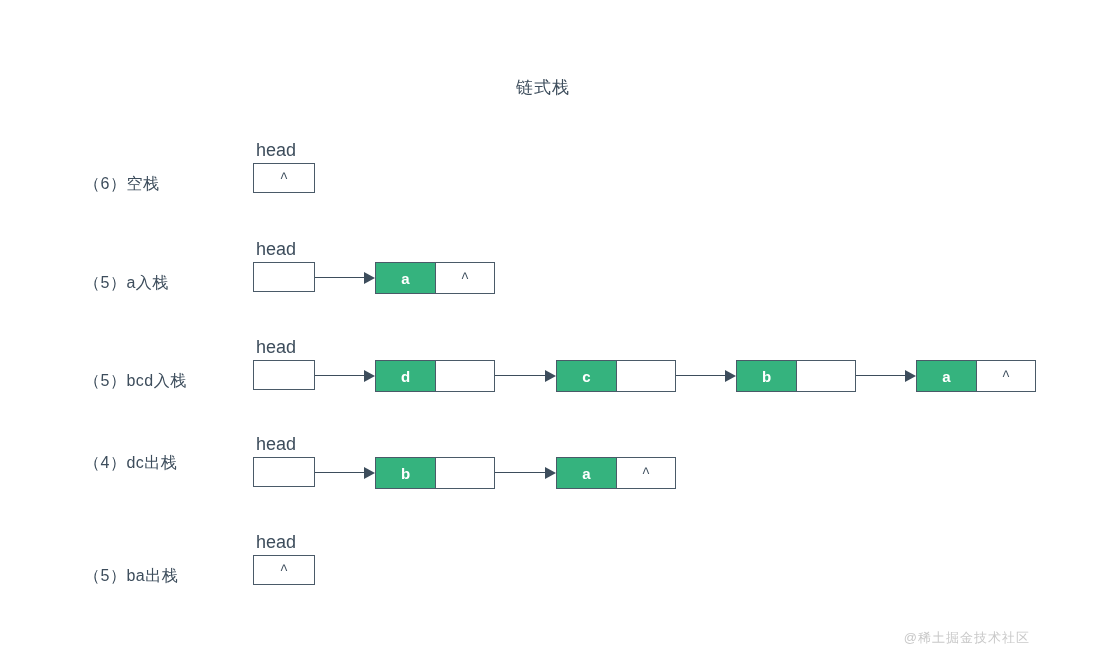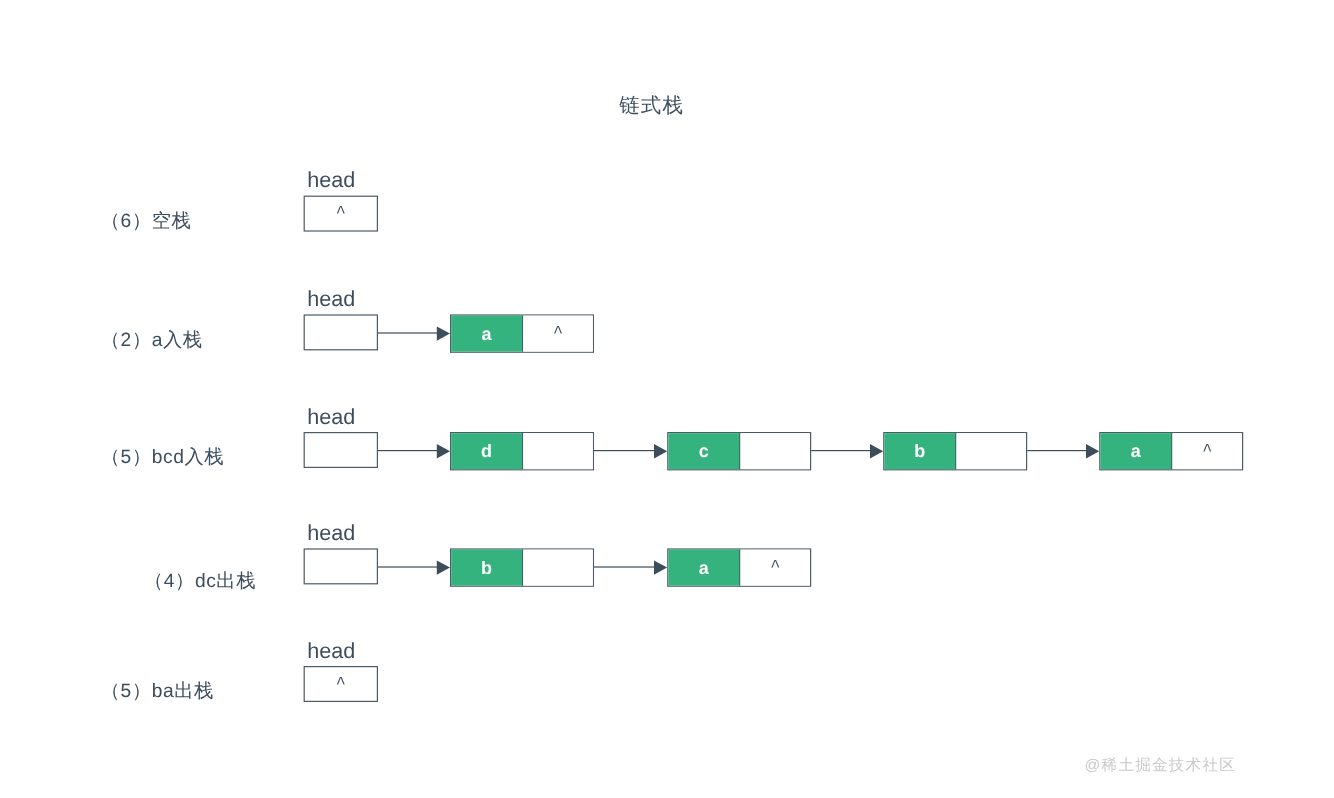--- a/index.html
+++ b/index.html
@@ -159,21 +159,21 @@
 
   <div id="rows-host">
       <div class="row" style="top: 133px;">
         <div class="row-label" style="top: 41px;">（6）空栈</div>
         <div class="head-group" style="top: 30px;">
           <div class="head-label">head</div>
           <div class="head-box">^</div>
         </div>
       </div>
       <div class="row" style="top: 232px;">
-        <div class="row-label" style="top: 41px;">（2）a入栈</div>
+        <div class="row-label" style="top: 41px;">（5）a入栈</div>
         <div class="head-group" style="top: 30px;">
           <div class="head-label">head</div>
           <div class="head-box"></div>
         </div>
         <div class="node" style="left: 375px; top: 30px;">
           <div class="node-data" style="background: rgb(53, 179, 126);">a</div>
           <div class="node-next">^</div>
         </div>
         <div class="arrow" style="left: 315px; width: 60px; top: 40px;">
           <div class="arrow-line" style="width: 50px;"></div>
@@ -213,21 +213,21 @@
         <div class="node" style="left: 916px; top: 30px;">
           <div class="node-data" style="background: rgb(53, 179, 126);">a</div>
           <div class="node-next">^</div>
         </div>
         <div class="arrow" style="left: 856px; width: 60px; top: 40px;">
           <div class="arrow-line" style="width: 50px;"></div>
           <div class="arrow-head" style="left: 49px;"></div>
         </div>
       </div>
       <div class="row" style="top: 427px;">
-        <div class="row-label" style="top: 47px; margin-left: 36px;">（4）dc出栈</div>
+        <div class="row-label" style="top: 26px;">（4）dc出栈</div>
         <div class="head-group" style="top: 30px;">
           <div class="head-label">head</div>
           <div class="head-box"></div>
         </div>
         <div class="node" style="left: 375px; top: 30px;">
           <div class="node-data" style="background: rgb(53, 179, 126);">b</div>
           <div class="node-next"></div>
         </div>
         <div class="arrow" style="left: 315px; width: 60px; top: 40px;">
           <div class="arrow-line" style="width: 50px;"></div>

